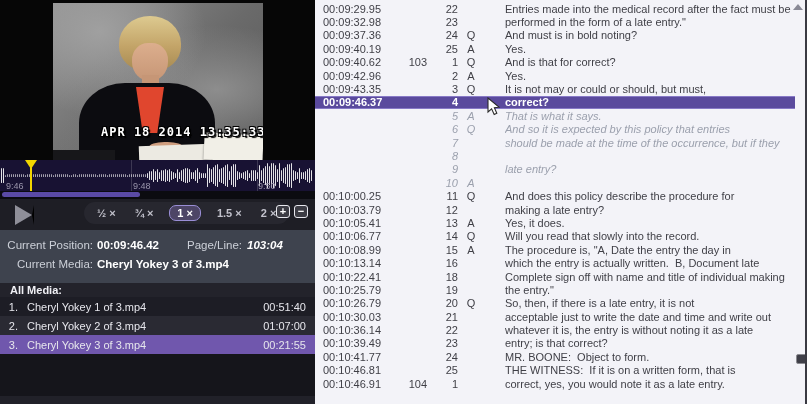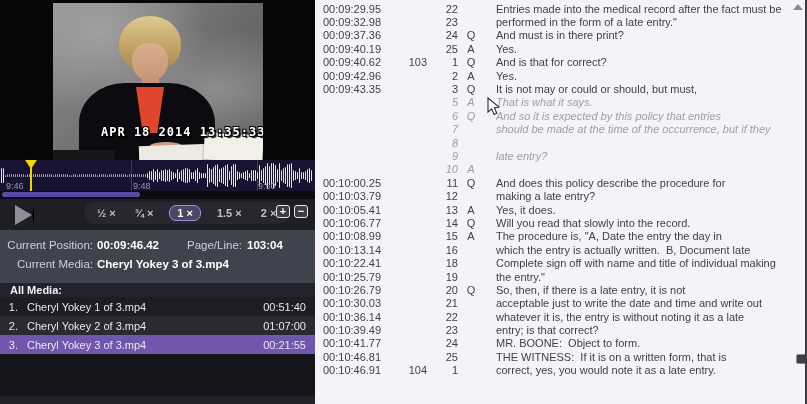--- a/index.html
+++ b/index.html
@@ -53,21 +53,21 @@
   .speedbtn.selected{background:#4d4566;border:1.5px solid #9a8ed6;border-radius:7px;color:#fff;padding:1px 7px;}
   .zoomgroup{position:absolute;right:7px;top:6px;display:flex;gap:4px;}
   .zbtn{width:14px;height:13px;background:#3c3c44;border:1.5px solid #e8e8ee;border-radius:3px;
     color:#fff;font-size:11px;font-weight:bold;line-height:11px;text-align:center;padding:0;cursor:pointer;
     display:flex;align-items:center;justify-content:center;font-family:"Liberation Sans",sans-serif;}
   
   .info{height:53px;flex:0 0 53px;background:#3e434e;position:relative;color:#fff;font-size:11.5px;}
   .info .lbl{position:absolute;color:#ccd0d8;text-align:right;}
   .info .val{position:absolute;font-weight:bold;color:#fff;}
   .l-pos{left:0;width:93px;top:9px;}   .v-pos{left:97px;top:9px;}
-  .l-pl{left:180px;width:62px;top:9px;} .v-pl{left:247px;top:9px;}
+  .l-pl{left:180px;width:62px;top:9px;} .v-pl{left:247px;top:9px;font-style:italic;}
   .l-med{left:0;width:93px;top:28px;}  .v-med{left:97px;top:28px;}
   
   .media{flex:1;background:#15151b;display:flex;flex-direction:column;position:relative;}
   .media-header{height:14px;background:#23232b;color:#f0f0f5;font-size:11px;font-weight:bold;
     padding:0 0 0 10px;line-height:14px;}
   .mrow{height:19px;display:flex;align-items:center;font-size:11px;color:#e6e6ec;cursor:pointer;}
   .mrow:nth-child(odd){background:#1d1d25;}
   .mrow:nth-child(even){background:#2a2a33;}
   .mrow.selected{background:var(--media-selected,#7057ad);}
   .m-num{width:16px;text-align:right;margin-left:2px;}
@@ -76,21 +76,21 @@
   .media-bottom{position:absolute;bottom:0;left:0;right:0;height:8px;background:#212129;}
   
   .right{flex:1;position:relative;background:#f3f3f8;overflow:hidden;}
   .rows{padding:2px 12px 0 0;}
   .trow{display:flex;height:13.4px;align-items:center;font-size:11px;color:#3f3f46;
     padding-left:8px;cursor:pointer;}
   .c-ts{width:56px;white-space:pre;}
   .c-pg{width:48px;text-align:right;}
   .c-ln{width:31px;text-align:right;}
   .c-qa{width:26px;text-align:center;}
-  .c-tx{margin-left:12px;white-space:pre;overflow:hidden;flex:1;}
+  .c-tx{margin-left:21px;white-space:pre;overflow:hidden;flex:1;}
   .trow.pending{color:#9ba0ad;font-style:italic;}
   .trow.highlight{background:var(--highlight,#5a4a9d);color:#fff;font-weight:bold;
     border-top:1px solid #8779c6;border-bottom:1px solid #8779c6;height:11.4px;}
   .scroll-arrow{position:absolute;top:4px;right:4px;width:0;height:0;
     border-left:5px solid transparent;border-right:5px solid transparent;
     border-bottom:6px solid #8a8a96;cursor:pointer;}
   .right-edge{position:absolute;top:0;right:0;width:2px;height:404px;background:#3a3a42;}
   .scroll-thumb{position:absolute;left:481px;top:354px;width:10px;height:8px;background:#3f3f48;
     border:1px solid #8a8a90;border-radius:2px;cursor:pointer;}
   .cursor{position:absolute;left:172px;top:97px;pointer-events:none;}
@@ -354,21 +354,21 @@
     <span class="c-pg"></span>
     <span class="c-ln">23</span>
     <span class="c-qa"></span>
     <span class="c-tx">performed in the form of a late entry."</span>
   </div>
         <div class="trow">
     <span class="c-ts">00:09:37.36</span>
     <span class="c-pg"></span>
     <span class="c-ln">24</span>
     <span class="c-qa">Q</span>
-    <span class="c-tx">And must is in there print?</span>
+    <span class="c-tx">And must is in bold noting?</span>
   </div>
         <div class="trow">
     <span class="c-ts">00:09:40.19</span>
     <span class="c-pg"></span>
     <span class="c-ln">25</span>
     <span class="c-qa">A</span>
     <span class="c-tx">Yes.</span>
   </div>
         <div class="trow">
     <span class="c-ts">00:09:40.62</span>
@@ -383,20 +383,27 @@
     <span class="c-ln">2</span>
     <span class="c-qa">A</span>
     <span class="c-tx">Yes.</span>
   </div>
         <div class="trow">
     <span class="c-ts">00:09:43.35</span>
     <span class="c-pg"></span>
     <span class="c-ln">3</span>
     <span class="c-qa">Q</span>
     <span class="c-tx">It is not may or could or should, but must,</span>
+  </div>
+        <div class="trow highlight">
+    <span class="c-ts">00:09:46.37</span>
+    <span class="c-pg"></span>
+    <span class="c-ln">4</span>
+    <span class="c-qa"></span>
+    <span class="c-tx">correct?</span>
   </div>
         <div class="trow pending">
     <span class="c-ts"></span>
     <span class="c-pg"></span>
     <span class="c-ln">5</span>
     <span class="c-qa">A</span>
     <span class="c-tx">That is what it says.</span>
   </div>
         <div class="trow pending">
     <span class="c-ts"></span>

